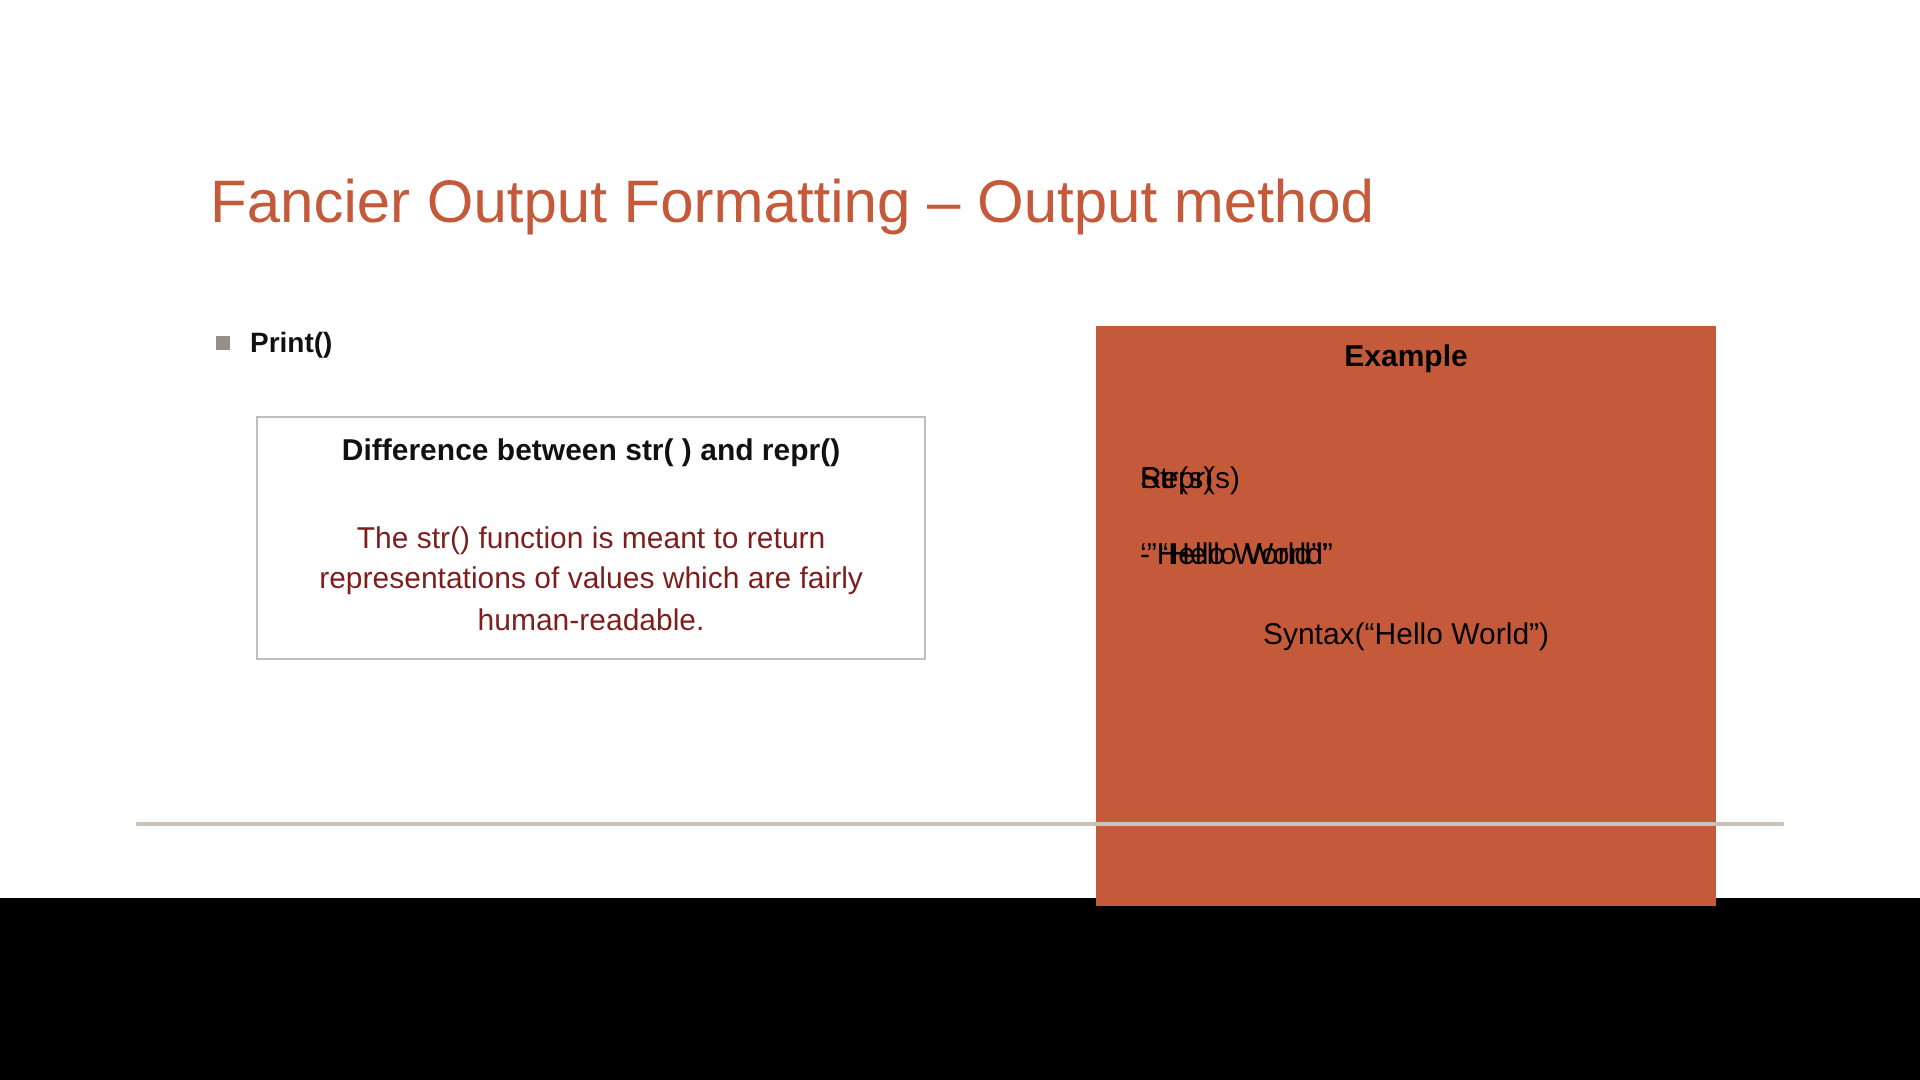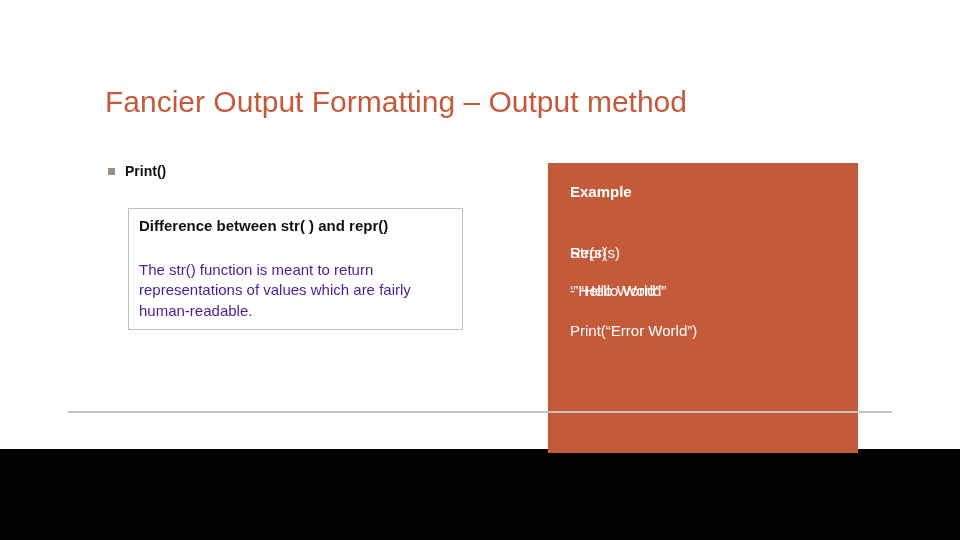--- a/index.html
+++ b/index.html
@@ -10,20 +10,21 @@
     background: #000;
     font-family: Arial, Helvetica, sans-serif;
     overflow: hidden;
   }
   .slide {
     position: relative;
     width: 960px;
     height: 449px;
     background: #fff;
     box-sizing: border-box;
+    text-align: center;
   }
   .title {
     position: absolute;
     top: 85px;
     left: 105px;
     font-size: 30px;
     color: #c55a3b;
     font-weight: 400;
   }
   .bullet-row {
@@ -54,35 +55,35 @@
     box-sizing: border-box;
   }
   .left-box .sub {
     font-size: 15px;
     font-weight: bold;
     color: #111;
     margin-bottom: 26px;
   }
   .left-box .para {
     font-size: 15px;
-    color: #4c1d95;
+    color: #7f1d1d;
     line-height: 1.35;
     margin-bottom: 18px;
     margin-top: 15px;
   }
   .left-box .para:last-child { margin-bottom: 0; }
   .right-panel {
     position: absolute;
     top: 163px;
     left: 548px;
     width: 310px;
     height: 290px;
     background: #c55a3b;
-    color: #ffffff;
-    padding: 20px 22px 18px 22px;
+    color: #000000;
+    padding: 7px 22px 18px 22px;
     box-sizing: border-box;
     font-size: 15px;
   }
   .right-panel .ex-title {
     font-weight: bold;
     margin-bottom: 44px;
   }
   .right-panel .line {
     margin-bottom: 2px;
   }
@@ -141,18 +142,18 @@
     <div class="stack">
       <span>Repr(s)</span>
       <span>Str(s)</span>
     </div>
 
     <div class="stack2">
       <span>- “Hello World”</span>
       <span>‘”Hello World”’</span>
     </div>
 
-    <div class="line spaced">Print(“Error World”)</div>
+    <div class="line spaced">Syntax(“Hello World”)</div>
   </div>
 
   <div class="footer-line"></div>
 
 </div>
 
 </body></html>

